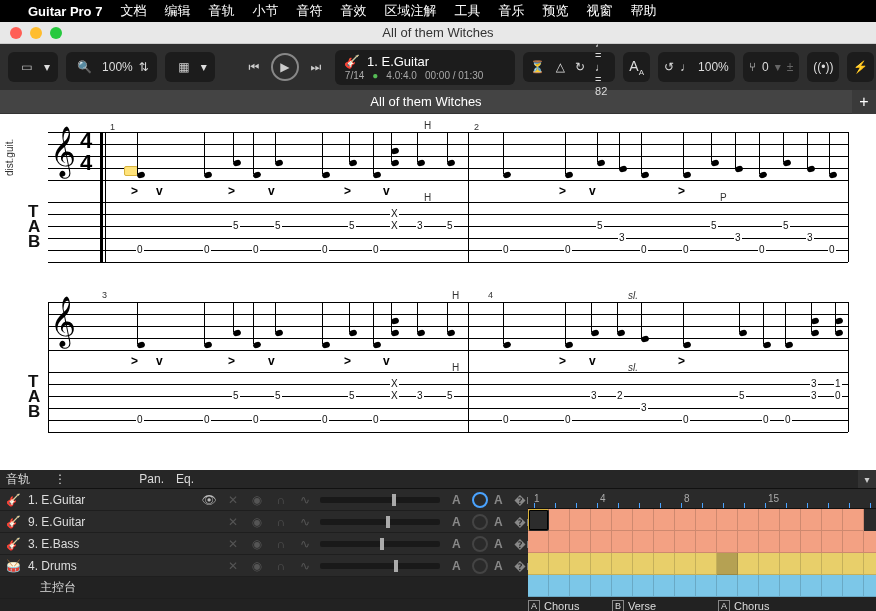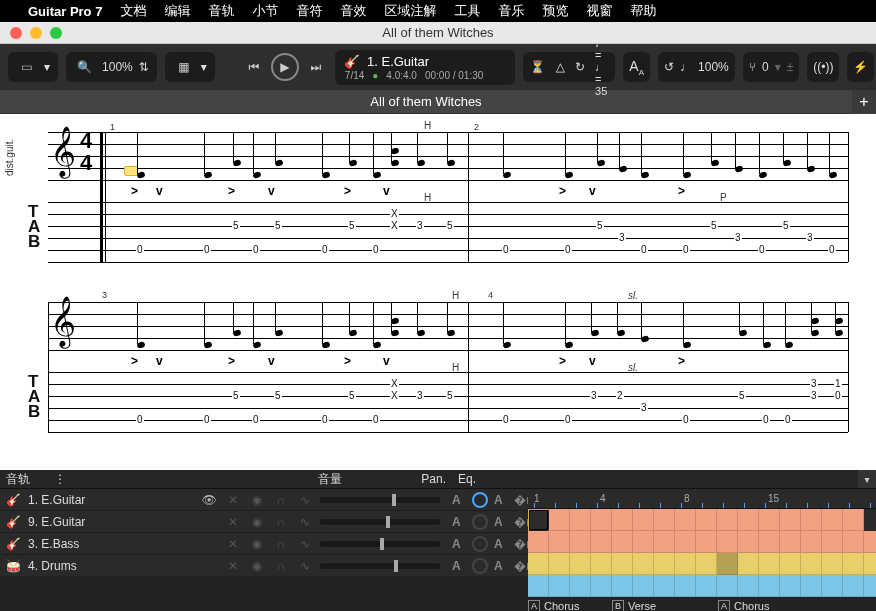--- a/index.html
+++ b/index.html
@@ -145,21 +145,21 @@
       <span style="color:#5b5">●</span>
       <span>4.0:4.0</span>
       <span>00:00 / 01:30</span>
     </div>
   </div>
 
   <div class="tool-group" style="gap:10px;">
     <span>⏳</span>
     <span>△</span>
     <span>↻</span>
-    <span style="font-size:11px;">♩ = ♩ = <span>35</span></span>
+    <span style="font-size:11px;">♩ = ♩ = <span>82</span></span>
   </div>
   <div class="tool-group" style="padding:2px 6px;">
     <span style="font-size:14px;">A<sub style="font-size:8px;">A</sub></span>
   </div>
 
   <div class="right-tools">
     <div class="tool-group">
       <span>↺</span>
       <span>♩</span>
       <span>100%</span>
@@ -436,21 +436,20 @@
       <div class="artic" style="left: 531px; top: 64px;">&gt;</div>
       <div class="artic" style="left: 561px; top: 64px;">v</div>
       <div class="artic" style="left: 650px; top: 64px;">&gt;</div>
     </div>
 </div>
 
 <div class="trackpanel">
   <div class="tp-head">
     <div class="col" style="width:48px;">音轨</div>
     <div class="col" style="width:12px;">⋮</div>
-    <div class="col" style="width:282px; text-align:right; padding-right:0;">音量</div>
     <div class="col" style="width:110px; text-align:right;">Pan.</div>
     <div class="col" style="width:32px;">Eq.</div>
     <div class="col" style="flex:1;"></div>
     <div class="collapse">▾</div>
   </div>
   <div class="tp-body">
     <div class="tracks-left">
       <div id="track-rows">
           <div class="track-row">
             <span class="ticon">🎸</span>
@@ -514,20 +513,24 @@
             <span class="aut">∿</span>
             <div class="vol">
               <div class="thumb" style="left:62%"></div>
             </div>
             <span class="A">A</span>
             <span class="knob"></span>
             <span class="A">A</span>
             <span class="sliders">�ııı</span>
           </div>
         </div>
+      <div class="track-row master">
+        <span style="width:28px;"></span>
+        <span class="tname">主控台</span>
+      </div>
       <div style="flex:1; background:#222;"></div>
     </div>
     <div class="tracks-right">
       <div class="ruler" id="ruler">
           <div class="tick" style="left: 6px;"></div>
           <div class="tick" style="left: 27px;"></div>
           <div class="tick" style="left: 48px;"></div>
           <div class="tick" style="left: 69px;"></div>
           <div class="tick" style="left: 90px;"></div>
           <div class="tick" style="left: 111px;"></div>

